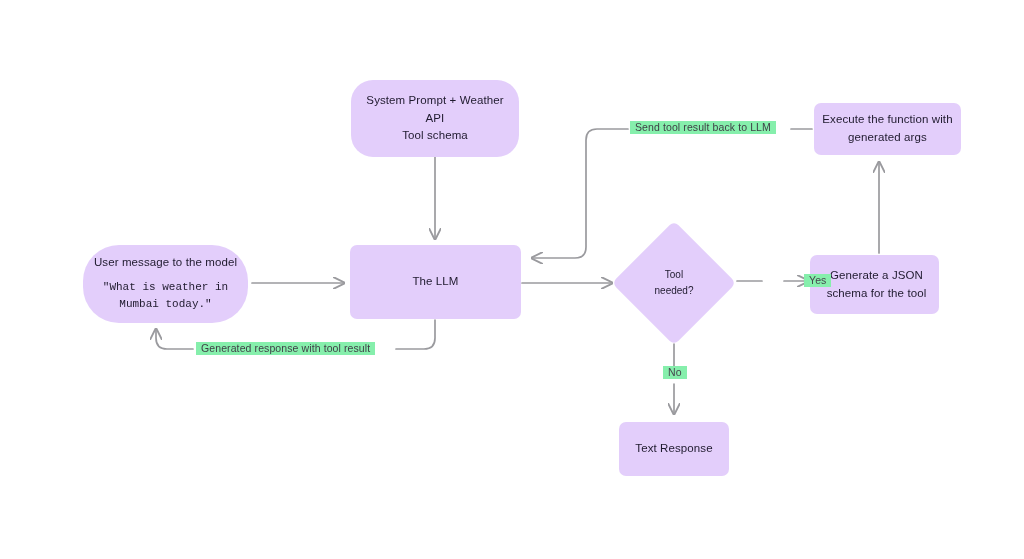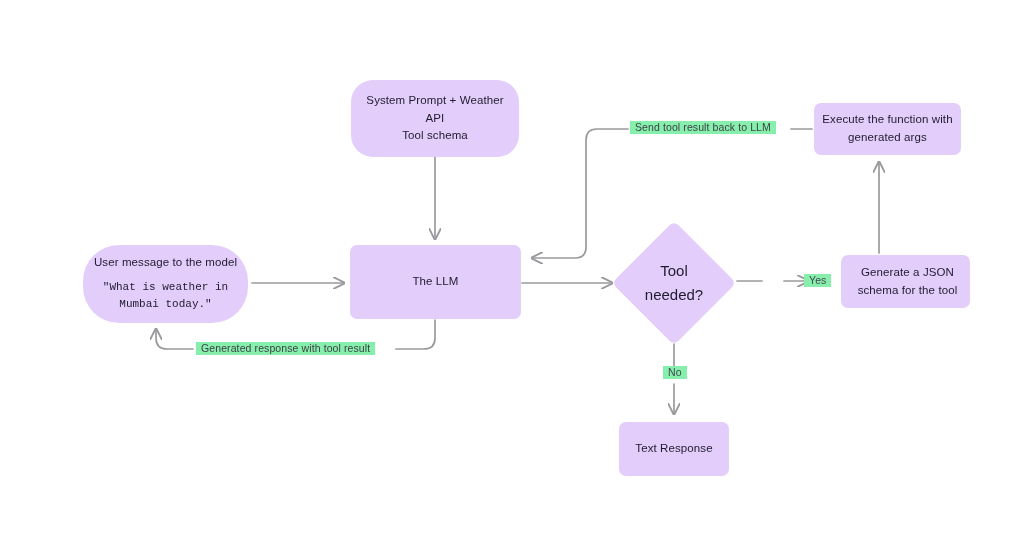--- a/index.html
+++ b/index.html
@@ -62,21 +62,21 @@
     left: 0; top: 0;
     width: 100%; height: 100%;
     background: #e3cefb;
     transform: rotate(45deg);
     border-radius: 6px;
   }
   .diamond-text {
     position: relative;
     z-index: 2;
     text-align: center;
-    font-size: 15px;
+    font-size: 10px;
     line-height: 1.6;
     color: #1f1a2e;
   }
   .edge-label {
     position: absolute;
     color: #3f3f46;
     font-size: 10.5px;
     line-height: 1.2;
     letter-spacing: 0.1px;
     background: #86efac;
@@ -145,21 +145,21 @@
     <div class="diamond-text">
       <span class="node-label">Tool</span>
       <span class="node-label">needed?</span>
     </div>
   </div>
 
   <div class="node node-rect" style="left:619px; top:422px; width:110px; height:54px;">
     <span class="node-label">Text Response</span>
   </div>
 
-  <div class="node node-rect" style="left:841px; top:255px; width:129px; height:53px;padding-left:12px;">
+  <div class="node node-rect" style="left:810px; top:255px; width:129px; height:59px;padding-left:12px;">
     <span class="node-label">Generate a JSON</span>
     <span class="node-label">schema for the tool</span>
   </div>
 
   <div class="node node-rect" style="left:814px; top:103px; width:147px; height:52px;">
     <span class="node-label">Execute the function with</span>
     <span class="node-label">generated args</span>
   </div>
 
   <div class="edge-label small" style="left:760px; top:274px;margin-left:44px;">Yes</div>

